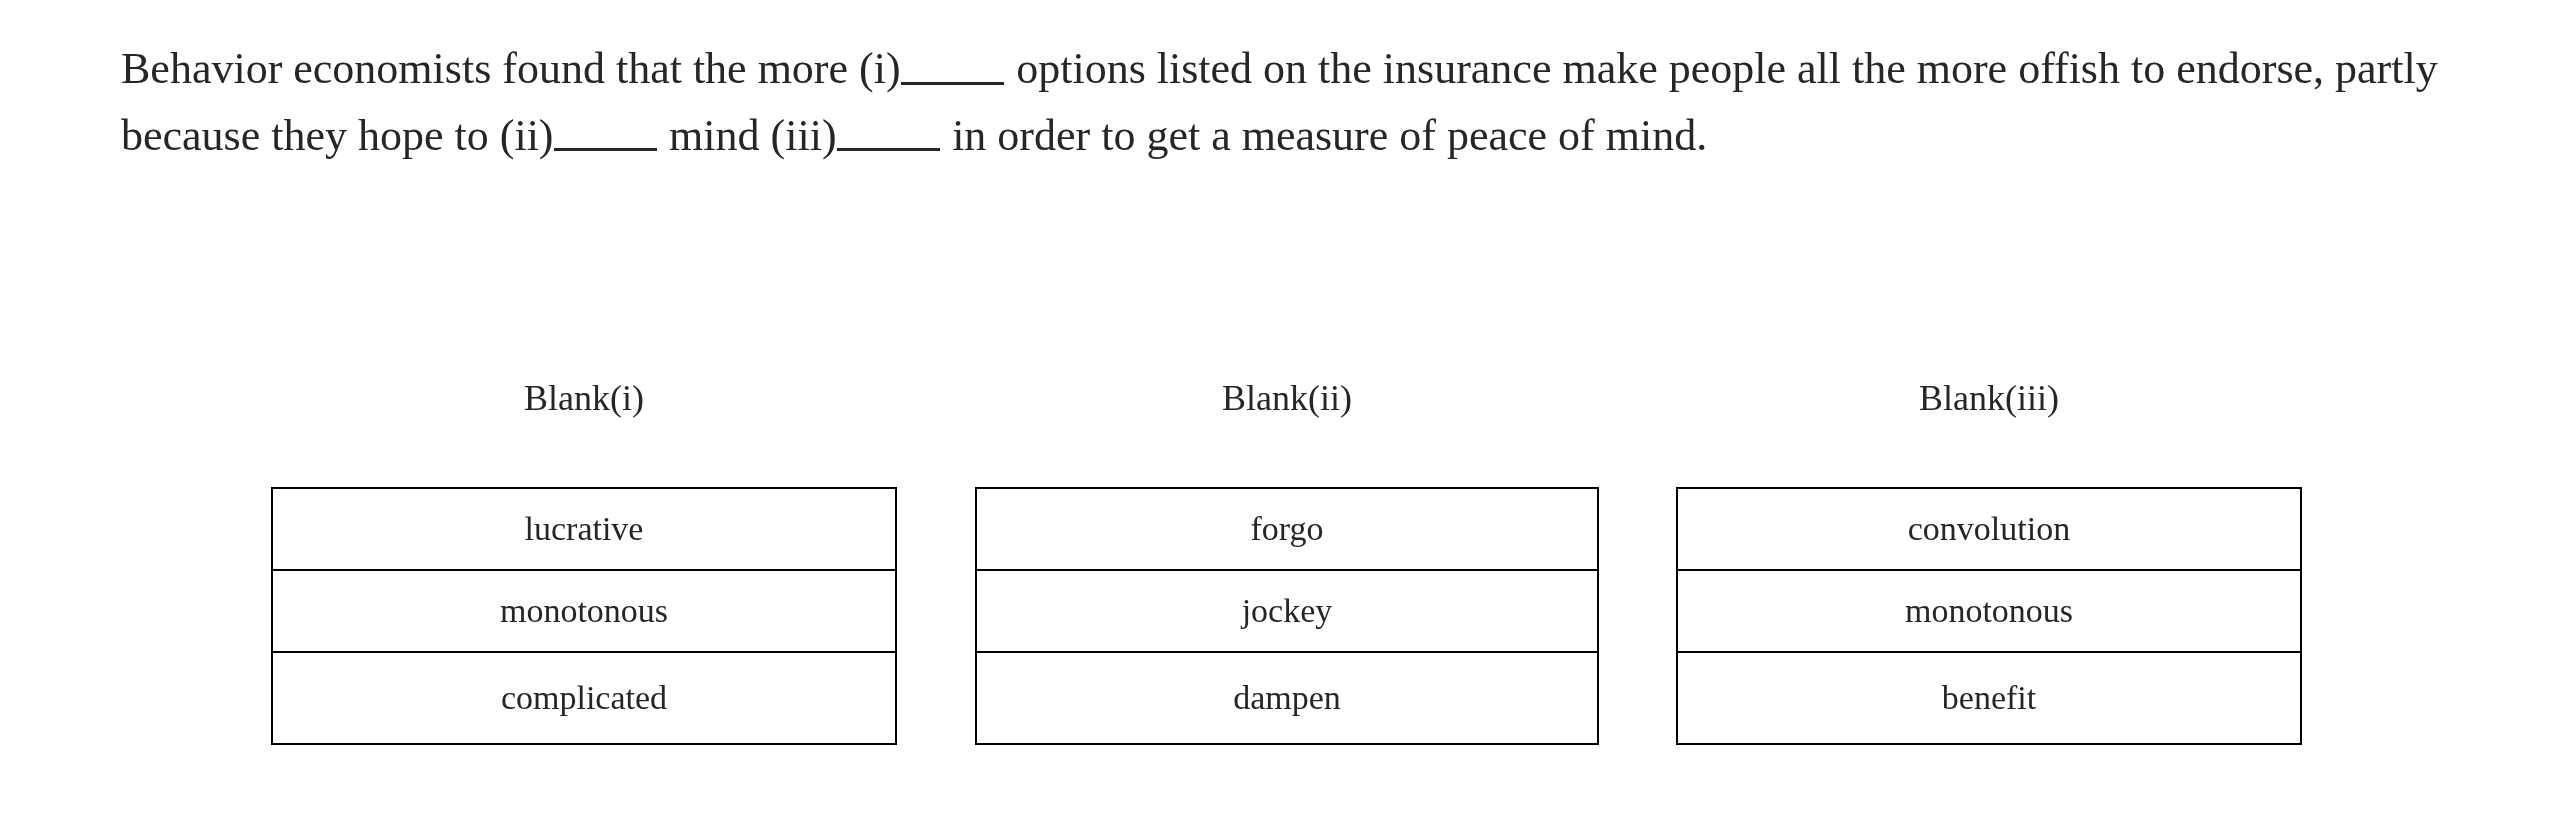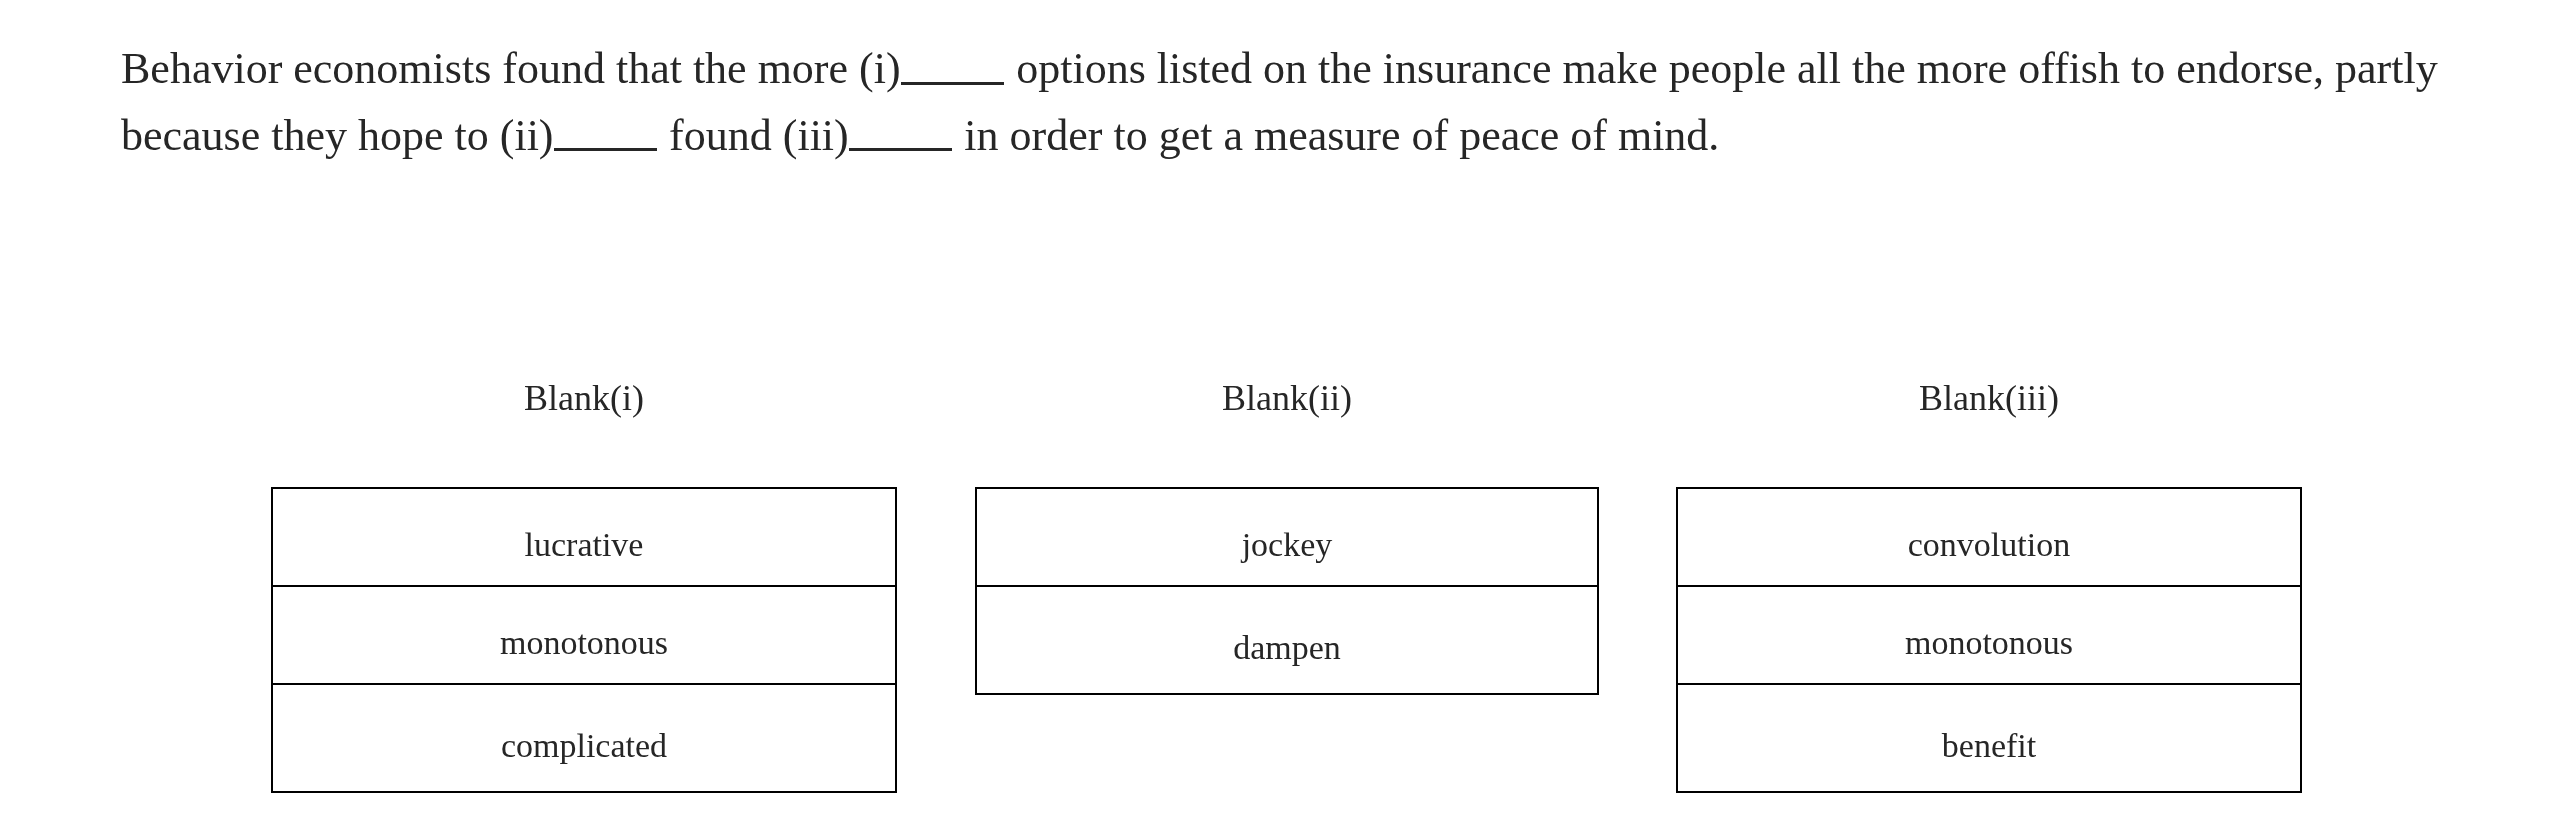--- a/index.html
+++ b/index.html
@@ -74,48 +74,48 @@
   .choice-cell {
     height: 82px;
     box-sizing: border-box;
     display: flex;
     align-items: center;
     justify-content: center;
     font-size: 34px;
     color: #262626;
     border-bottom: 2.4px solid #000000;
     background: #ffffff;
-    margin-top: 16px;
   }
   .choice-cell:last-child {
     border-bottom: none;
     height: 90px;
   }
 </style>
 </head>
 <body>
 
 <div id="page">
 
   <div id="prompt">
     <div class="prompt-line"><span>Behavior economists found that the more (i)</span><span class="blank-rule"></span> <span>options listed on the insurance make people all the more offish to endorse, partly</span></div>
-    <div class="prompt-line"><span>because they hope to (ii)</span><span class="blank-rule"></span> <span>found (iii)</span><span class="blank-rule"></span> <span>in order to get a measure of peace of mind.</span></div>
+    <div class="prompt-line"><span>because they hope to (ii)</span><span class="blank-rule"></span> <span>mind (iii)</span><span class="blank-rule"></span> <span>in order to get a measure of peace of mind.</span></div>
   </div>
 
   <div class="col-header" id="header-ii">Blank(ii)</div>
   <div class="col-header" id="header-i">Blank(i)</div>
   <div class="col-header" id="header-iii">Blank(iii)</div>
 
   <div class="choice-table" id="table-i">
     <div class="choice-cell">lucrative</div>
     <div class="choice-cell">monotonous</div>
     <div class="choice-cell">complicated</div>
   </div>
 
   <div class="choice-table" id="table-ii">
+    <div class="choice-cell">forgo</div>
     <div class="choice-cell">jockey</div>
     <div class="choice-cell">dampen</div>
   </div>
 
   <div class="choice-table" id="table-iii">
     <div class="choice-cell">convolution</div>
     <div class="choice-cell">monotonous</div>
     <div class="choice-cell">benefit</div>
   </div>
 

